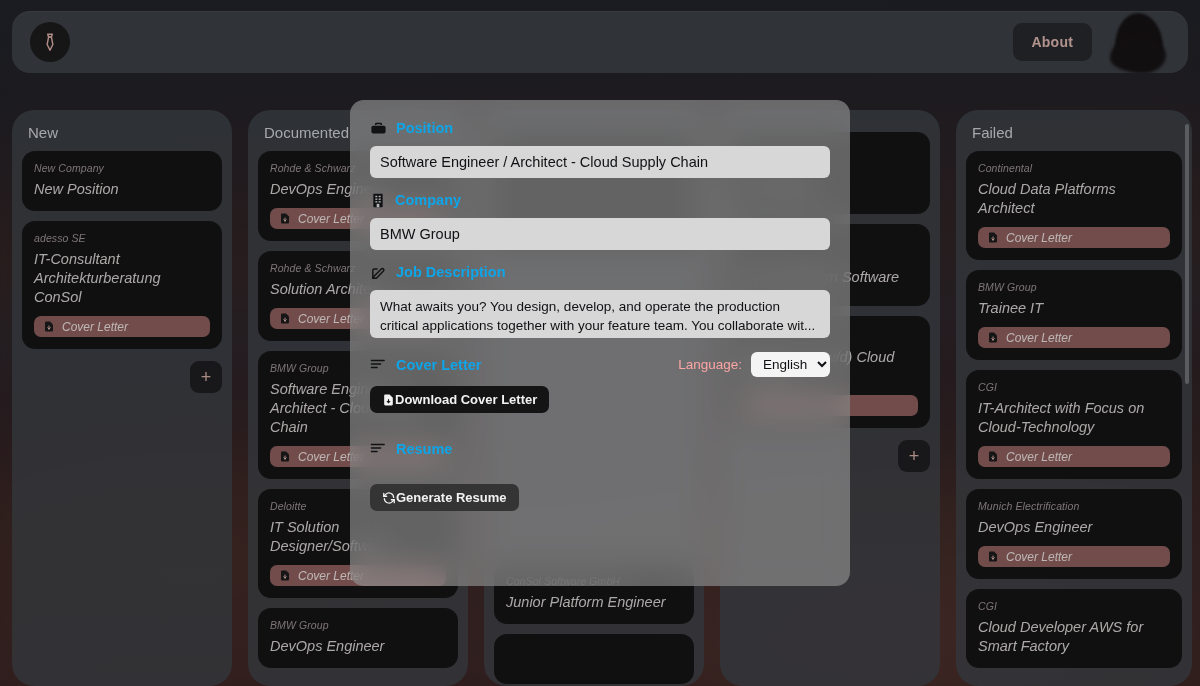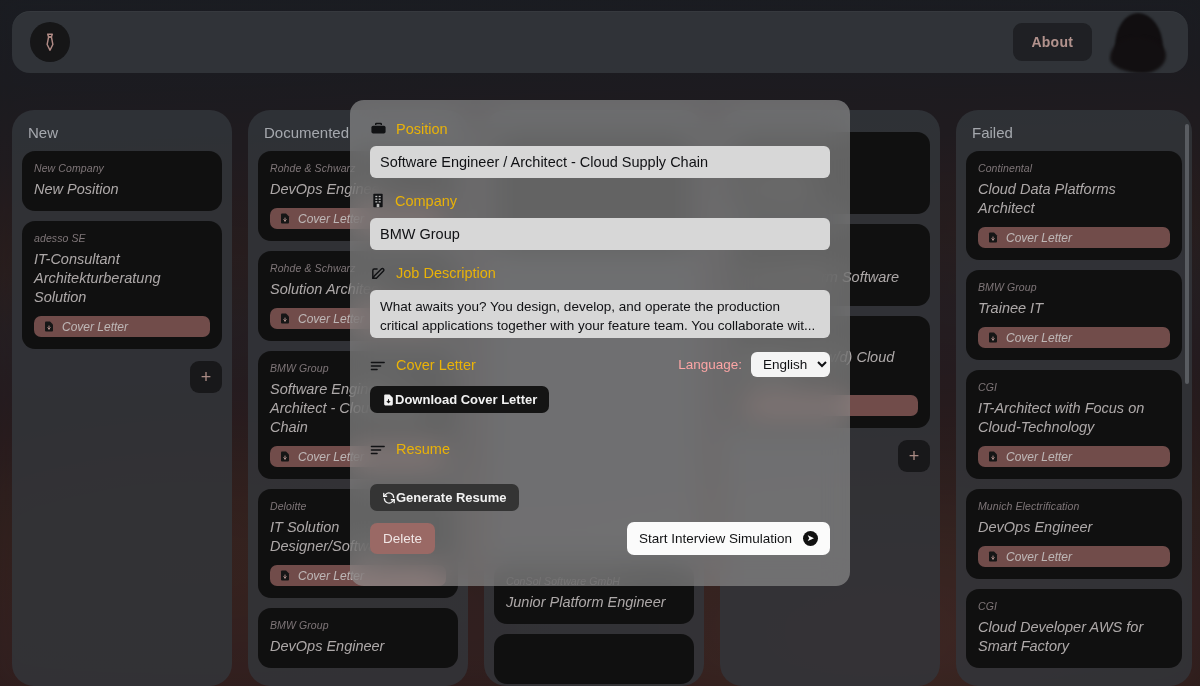--- a/index.html
+++ b/index.html
@@ -157,24 +157,24 @@
     left: 350px; top: 100px;
     width: 500px; height: 486px;
     border-radius: 14px;
     background: rgba(150,150,150,.62);
     backdrop-filter: blur(14px);
     -webkit-backdrop-filter: blur(14px);
     padding: 20px;
     overflow: hidden;
   }
   .field-label {
-    display: flex; align-items: flex-end; gap: 9px;
-    color: #eab308;
+    display: flex; align-items: flex-start; gap: 9px;
+    color: #0ea5e9;
     font-size: 14.5px;
-    font-weight: 400;
+    font-weight: 700;
     margin-bottom: 9px;
   }
   .field-input {
     width: 100%;
     background: #d7d7d7;
     border: none; border-radius: 6px;
     padding: 8px 10px;
     font-family: "Liberation Sans", sans-serif;
     font-size: 14.5px;
     color: #101114;
@@ -284,21 +284,21 @@
 
     <div class="column">
       <div class="col-title">New</div>
       <div class="cards">
         <div class="card">
           <div class="card-company">New Company</div>
           <div class="card-position">New Position</div>
         </div>
         <div class="card">
           <div class="card-company">adesso SE</div>
-          <div class="card-position">IT-Consultant Architekturberatung Solution</div>
+          <div class="card-position">IT-Consultant Architekturberatung ConSol</div>
           <div class="cover-chip">
             <span>
               <svg width="12" height="13" viewBox="0 0 24 24" fill="#1b1b1b">
                   <path d="M14 2H6a2 2 0 00-2 2v16a2 2 0 002 2h12a2 2 0 002-2V8z"></path>
                   <path d="M12 11v6m0 0l-2.5-2.5M12 17l2.5-2.5" stroke="#d8b0ab" stroke-width="2" fill="none" stroke-linecap="round"></path>
                 </svg>
             </span>
             <span>Cover Letter</span>
           </div>
         </div>
@@ -566,21 +566,14 @@
         <svg width="14" height="14" viewBox="0 0 24 24" fill="none" stroke="#f2f2f2" stroke-width="2.2" stroke-linecap="round">
           <path d="M20 11a8 8 0 00-13.7-5.3L3 9"></path>
             <path d="M3 4v5h5"></path>
           <path d="M4 13a8 8 0 0013.7 5.3L21 15"></path>
             <path d="M21 20v-5h-5"></path>
         </svg>
       </span>
       <span>Generate Resume</span>
     </button>
 
-    <div class="footer-row">
-      <button class="delete-btn">Delete</button>
-      <button class="start-btn">
-        <span>Start Interview Simulation</span>
-        <span class="circ-arrow">➤</span>
-      </button>
-    </div>
   </div>
 </div>
 
 </body></html>

